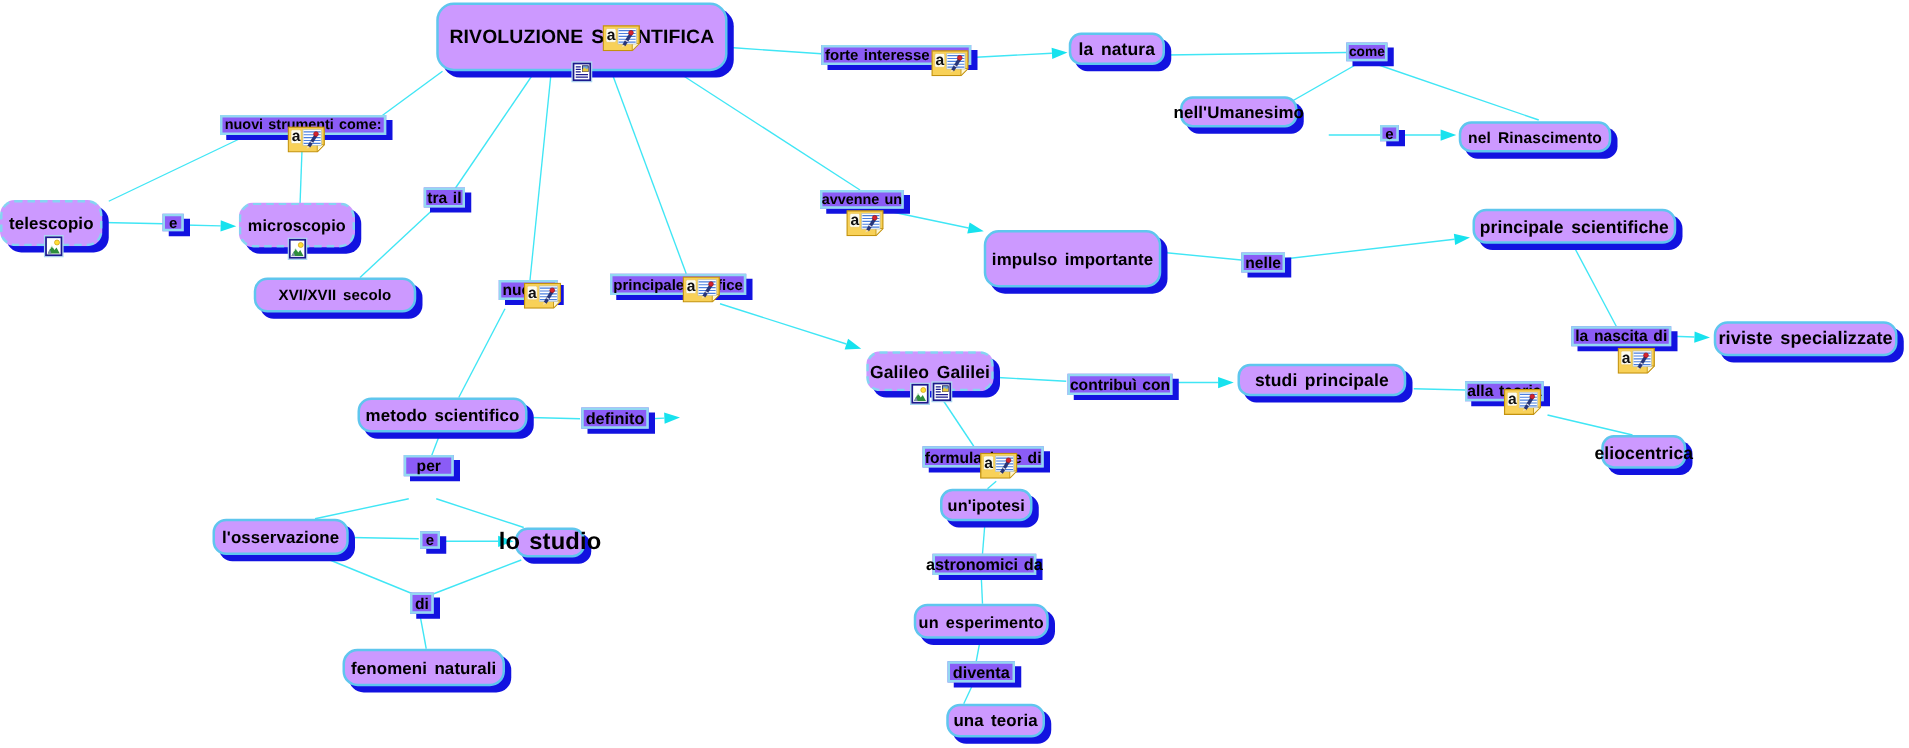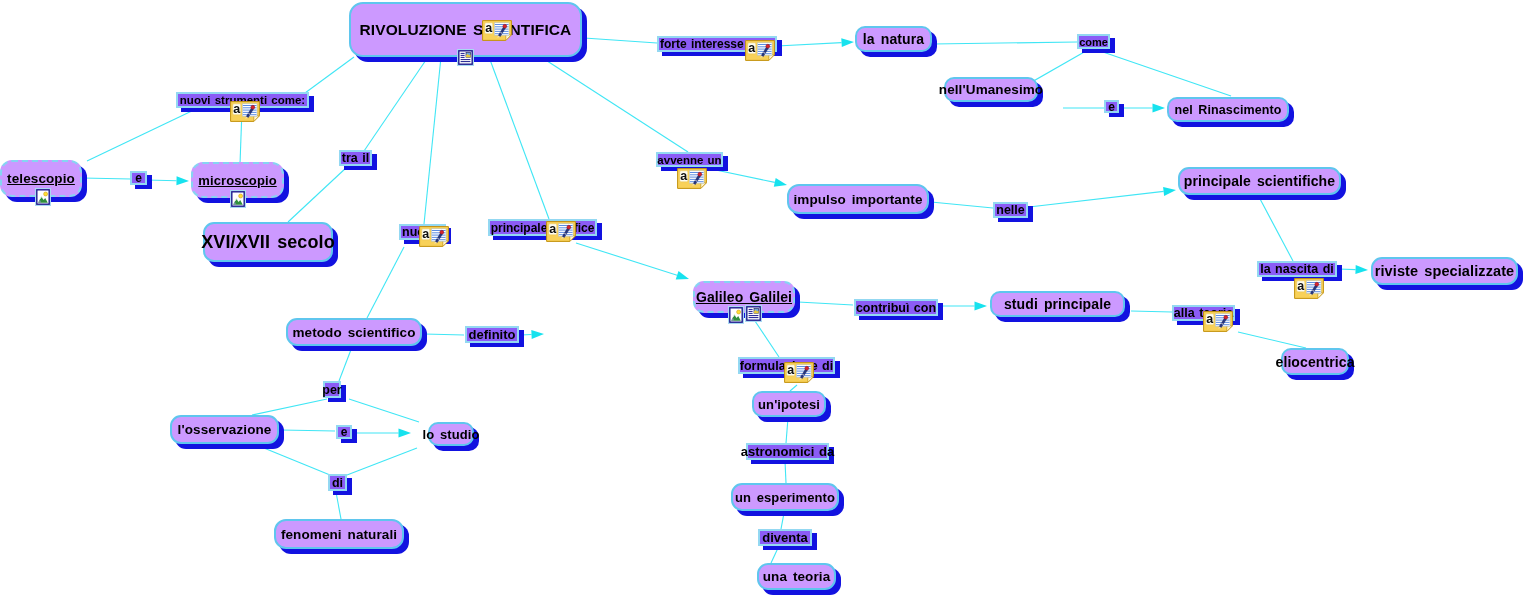--- a/index.html
+++ b/index.html
@@ -1,21 +1,21 @@
 <!DOCTYPE html>
 <html><head><meta charset="utf-8"><style>
 html,body{margin:0;padding:0;background:#FFFFFF;}
 #cv{position:relative;width:1527px;height:598px;overflow:hidden;
  font-family:"Liberation Sans",sans-serif;}
 svg.wire{position:absolute;left:0;top:0;z-index:1;}
 .nd{position:absolute;box-sizing:border-box;z-index:2;background:#CC99FF;
  border:2px solid #5FC6EE;box-shadow:5px 5px 0 0 #1212E0;color:#000;
  display:flex;align-items:center;justify-content:center;white-space:nowrap;
  font-weight:bold;letter-spacing:0.1px;word-spacing:2px;}
-.nd.d{border-style:dashed;border-color:#86D4F2;text-decoration:underline;}
+.nd.d{border-style:dashed;border-color:#86D4F2;}
 .lb{position:absolute;box-sizing:border-box;z-index:3;background:#8b5cf6;
  border:2px solid #93D8F2;box-shadow:5px 4px 0 0 #1212E0;color:#000;
  font-weight:bold;white-space:nowrap;display:flex;align-items:center;
  justify-content:center;letter-spacing:0;word-spacing:1px;padding:0 1px;}
 .lb.l{justify-content:flex-start;}
 .ico{position:absolute;z-index:4;}
 </style></head><body>
 <div id="cv">
 <svg class="wire" width="1527" height="598" viewBox="0 0 1527 598">
 <g stroke="#40E6F5" stroke-width="1.1" fill="none">
@@ -71,52 +71,52 @@
         <polygon points="987,306 974.5,310.5 974.5,301.5" fill="#17E2EE" stroke="none"></polygon>
 <line x1="521" y1="335" x2="531.5" y2="334.5"></line>
         <polygon points="544,334 531.7,339.0 531.3,330.0" fill="#17E2EE" stroke="none"></polygon>
 <line x1="352" y1="433" x2="398.5" y2="433.0"></line>
         <polygon points="411,433 398.5,437.5 398.5,428.5" fill="#17E2EE" stroke="none"></polygon>
 </g>
     </svg>
 <div class="nd" style="left:349px;top:2px;width:233px;height:55px;border-radius:14px;font-size:15.5px">RIVOLUZIONE SCIENTIFICA</div>
 <div class="nd d" style="left:0px;top:160px;width:82px;height:37px;border-radius:12px;font-size:13.5px">telescopio</div>
 <div class="nd d" style="left:191px;top:162px;width:93px;height:36px;border-radius:12px;font-size:13px">microscopio</div>
-<div class="nd" style="left:203px;top:222px;width:130px;height:40px;border-radius:11px;font-size:18px">XVI/XVII secolo</div>
+<div class="nd" style="left:203px;top:222px;width:130px;height:28px;border-radius:11px;font-size:12px">XVI/XVII secolo</div>
 <div class="nd" style="left:855px;top:26px;width:77px;height:26px;border-radius:10px;font-size:14px">la natura</div>
 <div class="nd" style="left:944px;top:77px;width:94px;height:25px;border-radius:10px;font-size:13.5px">nell'Umanesimo</div>
 <div class="nd" style="left:1167px;top:97px;width:122px;height:25px;border-radius:10px;font-size:12.5px">nel Rinascimento</div>
-<div class="nd" style="left:787px;top:184px;width:142px;height:30px;border-radius:12px;font-size:13.5px">impulso importante</div>
+<div class="nd" style="left:787px;top:184px;width:142px;height:46px;border-radius:12px;font-size:13.5px">impulso importante</div>
 <div class="nd" style="left:1178px;top:167px;width:163px;height:28px;border-radius:11px;font-size:14px">principale scientifiche</div>
 <div class="nd" style="left:1371px;top:257px;width:147px;height:28px;border-radius:11px;font-size:14.5px">riviste specializzate</div>
 <div class="nd" style="left:1281px;top:348px;width:68px;height:27px;border-radius:10px;font-size:14px">eliocentrica</div>
 <div class="nd d" style="left:693px;top:281px;width:102px;height:32px;border-radius:11px;font-size:14px">Galileo Galilei</div>
 <div class="nd" style="left:990px;top:291px;width:135px;height:26px;border-radius:10px;font-size:14px">studi principale</div>
 <div class="nd" style="left:286px;top:318px;width:136px;height:28px;border-radius:11px;font-size:13.5px">metodo scientifico</div>
 <div class="nd" style="left:170px;top:415px;width:109px;height:29px;border-radius:11px;font-size:13.5px">l'osservazione</div>
-<div class="nd" style="left:428px;top:422px;width:46px;height:24px;border-radius:10px;font-size:13px">lo studio</div>
+<div class="nd" style="left:412px;top:422px;width:56px;height:24px;border-radius:10px;font-size:19px">lo studio</div>
 <div class="nd" style="left:274px;top:519px;width:130px;height:30px;border-radius:12px;font-size:13.5px">fenomeni naturali</div>
 <div class="nd" style="left:752px;top:391px;width:74px;height:26px;border-radius:10px;font-size:13px">un'ipotesi</div>
 <div class="nd" style="left:731px;top:483px;width:108px;height:28px;border-radius:11px;font-size:13px">un esperimento</div>
 <div class="nd" style="left:757px;top:563px;width:79px;height:27px;border-radius:11px;font-size:13.5px">una teoria</div>
 <div class="lb l" style="left:657px;top:36px;width:120px;height:16px;font-size:12px">forte interesse</div>
 <div class="lb" style="left:1077px;top:34px;width:33px;height:15px;font-size:11px">come</div>
 <div class="lb" style="left:1104px;top:100px;width:15px;height:13px;font-size:12px">e</div>
 <div class="lb" style="left:176px;top:92px;width:133px;height:16px;font-size:11.5px">nuovi strumenti come:</div>
 <div class="lb" style="left:130px;top:171px;width:17px;height:14px;font-size:12px">e</div>
 <div class="lb" style="left:339px;top:150px;width:33px;height:16px;font-size:12.5px">tra il</div>
 <div class="lb l" style="left:399px;top:224px;width:47px;height:16px;font-size:12.5px">nuovo</div>
 <div class="lb" style="left:488px;top:219px;width:109px;height:17px;font-size:12px">principale artefice</div>
 <div class="lb" style="left:656px;top:152px;width:67px;height:15px;font-size:11.5px">avvenne un</div>
 <div class="lb" style="left:993px;top:202px;width:35px;height:16px;font-size:12.5px">nelle</div>
 <div class="lb" style="left:1257px;top:261px;width:80px;height:16px;font-size:12.5px">la nascita di</div>
 <div class="lb" style="left:1172px;top:305px;width:63px;height:16px;font-size:12.5px">alla teoria</div>
 <div class="lb" style="left:854px;top:299px;width:84px;height:17px;font-size:12.5px">contribuì con</div>
 <div class="lb" style="left:465px;top:326px;width:54px;height:17px;font-size:13px">definito</div>
-<div class="lb" style="left:323px;top:381px;width:18px;height:17px;font-size:12.5px">per</div>
+<div class="lb" style="left:323px;top:364px;width:40px;height:17px;font-size:12.5px">per</div>
 <div class="lb" style="left:336px;top:425px;width:16px;height:14px;font-size:12px">e</div>
 <div class="lb" style="left:328px;top:474px;width:19px;height:17px;font-size:12.5px">di</div>
 <div class="lb" style="left:738px;top:357px;width:97px;height:17px;font-size:12.5px">formulazione di</div>
 <div class="lb" style="left:746px;top:443px;width:83px;height:17px;font-size:13px">astronomici da</div>
 <div class="lb" style="left:758px;top:529px;width:54px;height:17px;font-size:13px">diventa</div>
 <svg class="ico" style="left:482px;top:20px" width="30" height="21" viewBox="0 0 30 21">
 <path d="M0.6 0.6 H29.4 V14.8 L23.8 20.4 H0.6 Z" fill="#F8D158" stroke="#C3920E" stroke-width="1"></path>
 <path d="M29.4 14.8 L23.8 14.8 L23.8 20.4 Z" fill="#FFF6D0" stroke="#C3920E" stroke-width="0.7"></path>
 <rect x="2.8" y="2.8" width="8" height="11" rx="1.2" fill="#FCFCF0" stroke="#E8C35C" stroke-width="0.5"></rect>
 <text x="6.8" y="12.2" font-family="Liberation Sans" font-size="12.5" font-weight="bold" fill="#101010" text-anchor="middle">a</text>

